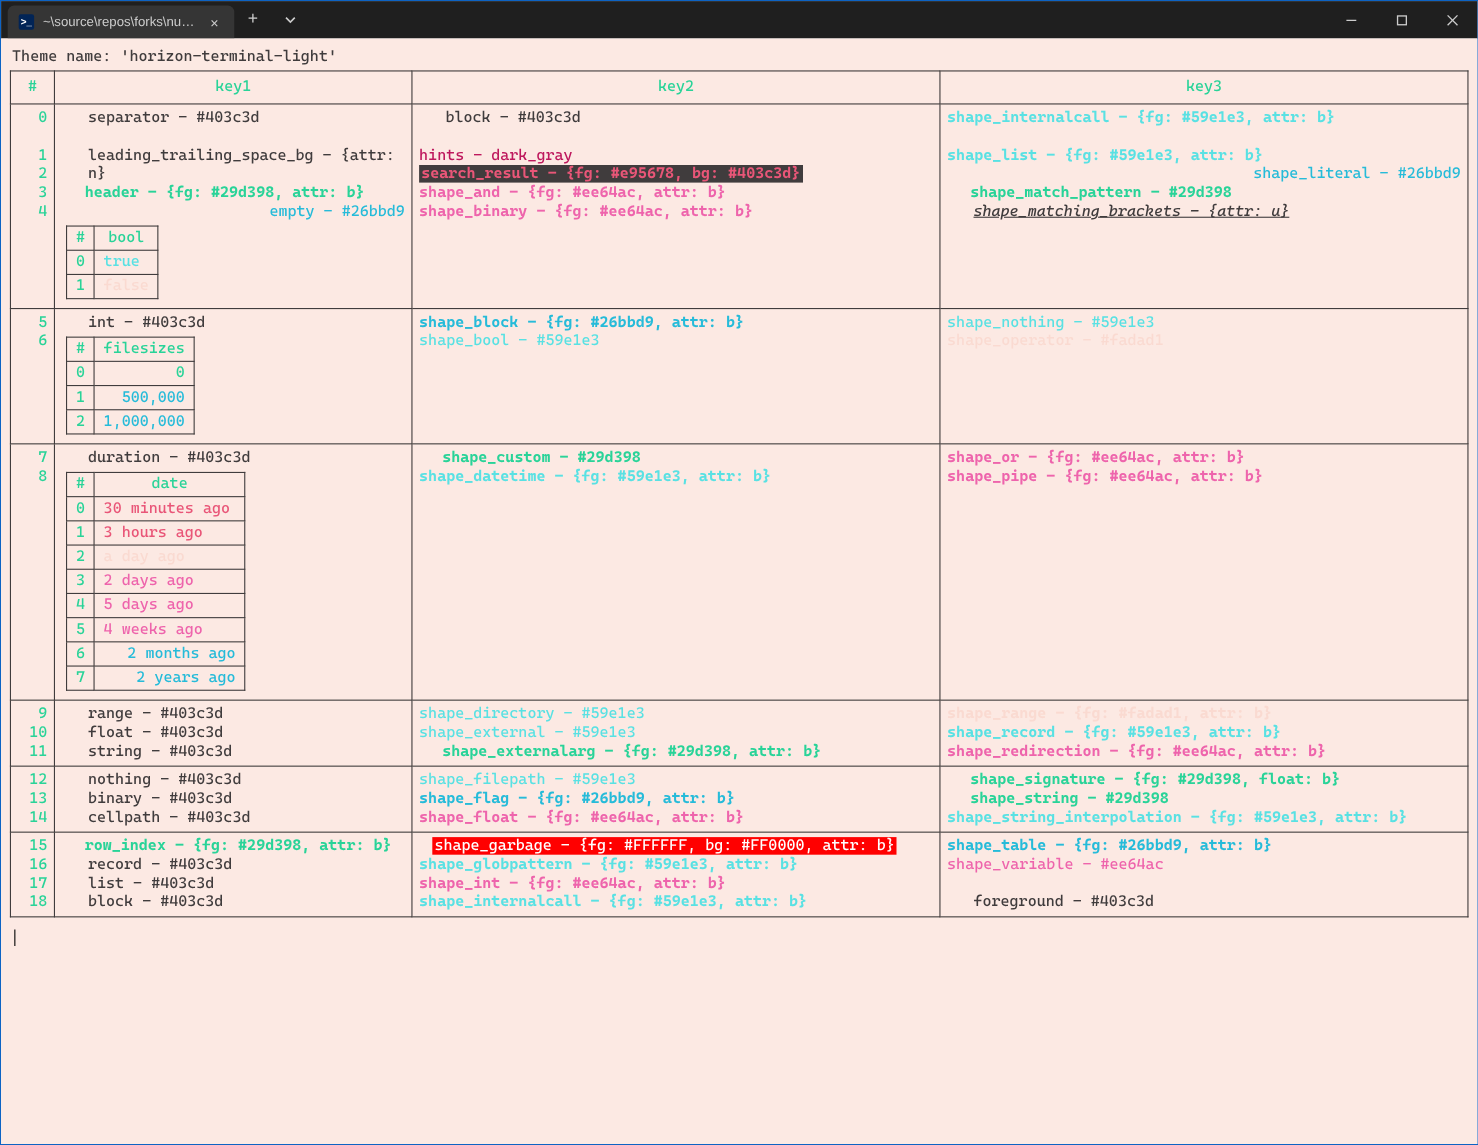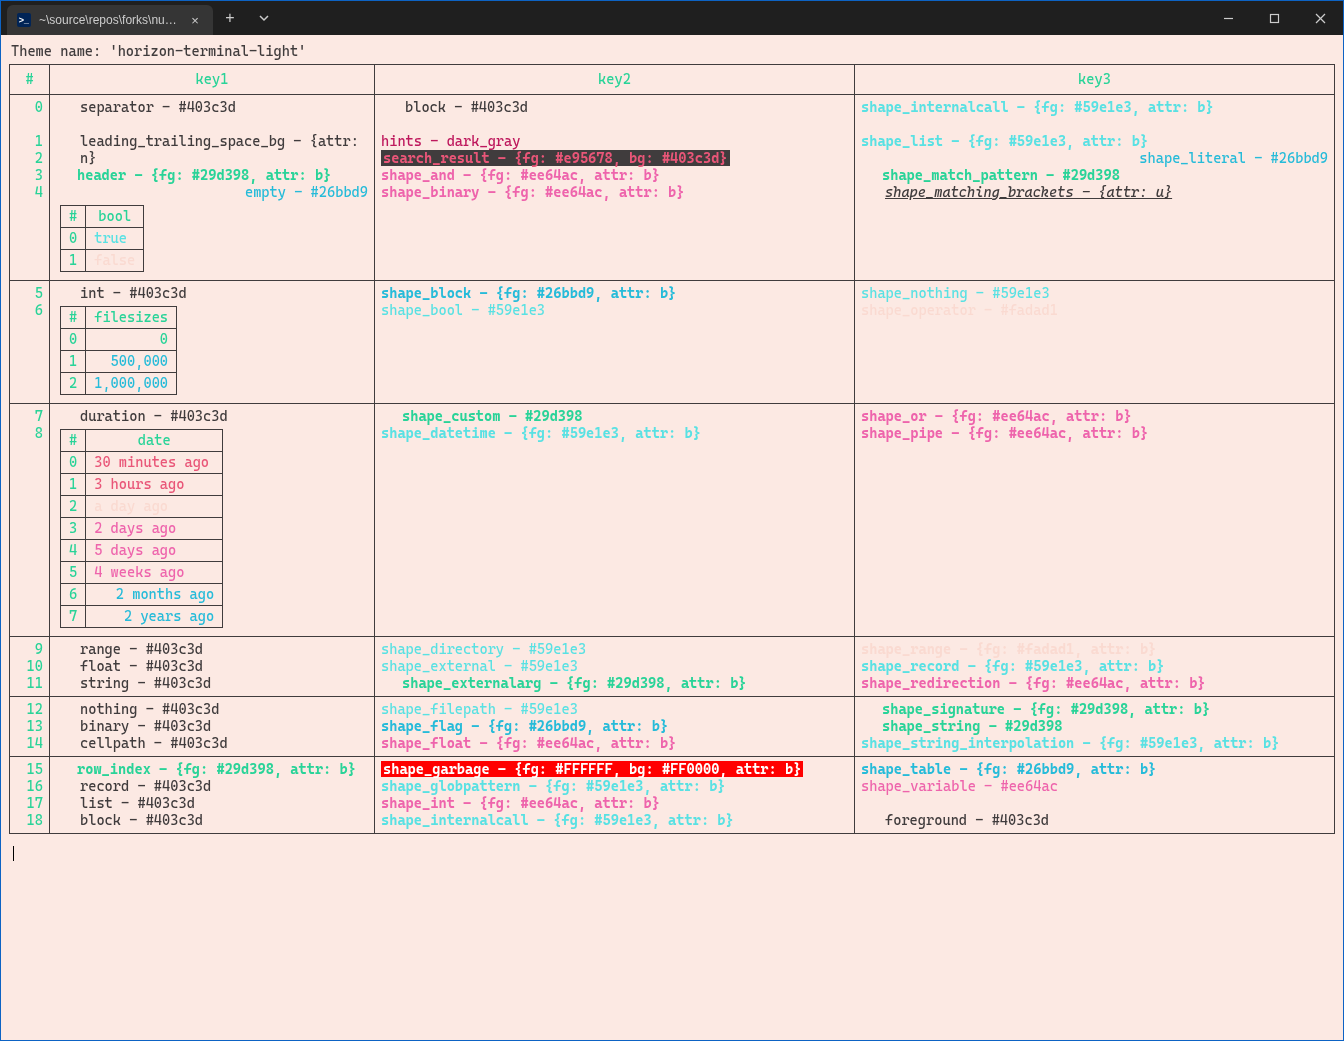--- a/index.html
+++ b/index.html
@@ -98,21 +98,21 @@
   .c-lcyan{color:var(--lcyan);}
   .c-lcyan-b{color:var(--lcyan);font-weight:bold;}
   .c-pink{color:var(--pink);}
   .c-pink-b{color:var(--pink);font-weight:bold;}
   .c-peach{color:var(--peach);}
   .c-peach-b{color:var(--peach);font-weight:bold;}
   .c-darkpink{color:var(--darkpink);}
   .dim{color:#be185d;}
   .underline{text-decoration:underline;font-style:italic;}
   .hl-search{background:var(--fg);color:var(--darkpink);font-weight:bold;padding:0 2px;}
-  .hl-garbage{background:#FF0000;color:#fff;font-weight:bold;padding:0 2px;}
+  .hl-garbage{background:#FF0000;color:#fff;font-weight:normal;padding:0 2px;margin-left:12px;}
   td.idx{text-align:right;}
   .cursor-row{margin-top:10px;margin-left:4px;}
   .cursor{display:inline-block;width:1px;height:15px;background:#000;vertical-align:middle;}
 </style>
 </head>
 <body>
 
 <div class="window">
 
   <div class="titlebar">
@@ -390,21 +390,21 @@
             </td>
           <td>
               <div class="cell-lines">
             <span class="c-lcyan">shape_filepath - #59e1e3</span>
             <span class="c-cyan-b">shape_flag - {fg: #26bbd9, attr: b}</span>
             <span class="c-pink-b">shape_float - {fg: #ee64ac, attr: b}</span>
           </div>
             </td>
           <td>
               <div class="cell-lines">
-            <span class="c-teal">shape_signature - {fg: #29d398, attr: b}</span>
+            <span class="c-teal">shape_signature - {fg: #29d398, float: b}</span>
             <span class="c-teal">shape_string - #29d398</span>
             <span class="c-lcyan-b">shape_string_interpolation - {fg: #59e1e3, attr: b}</span>
           </div>
             </td>
         </tr>
 
         <tr>
           <td>
               <div class="cell-lines">
             <span class="numcol">15</span>

